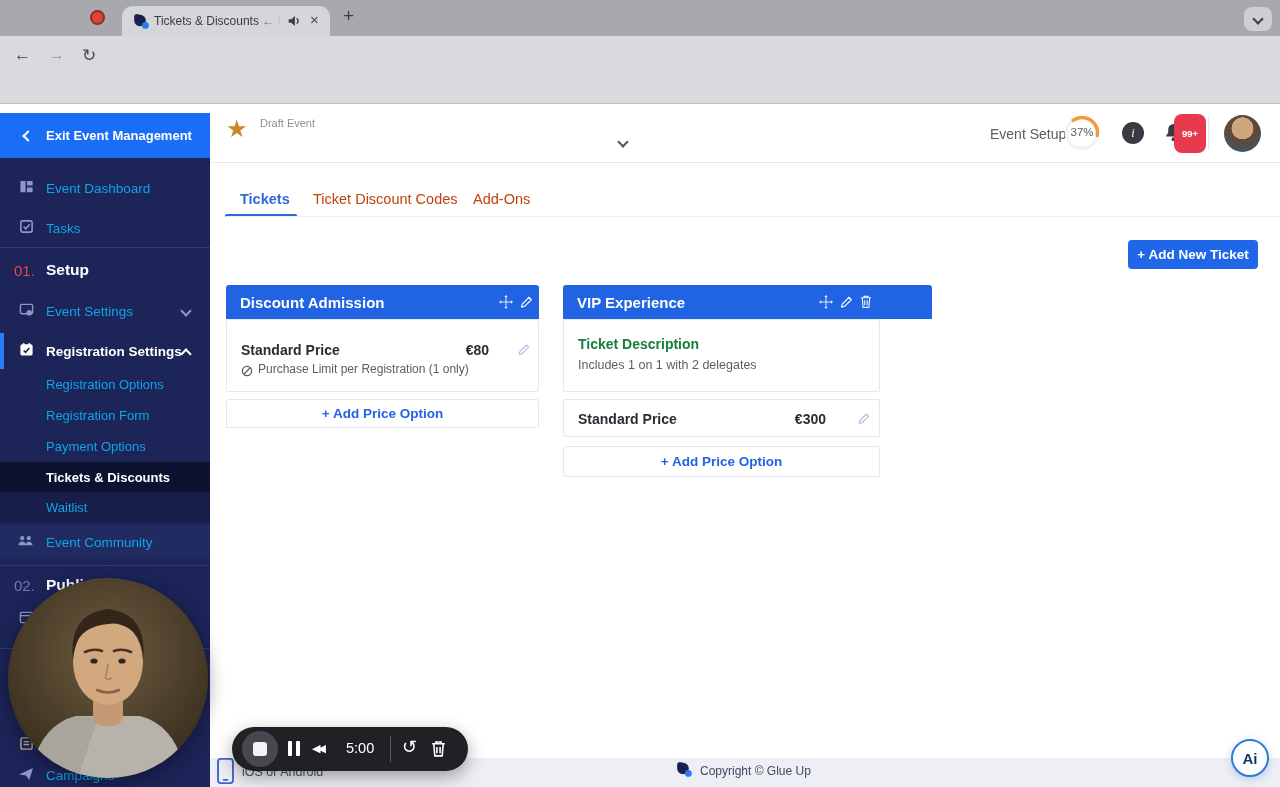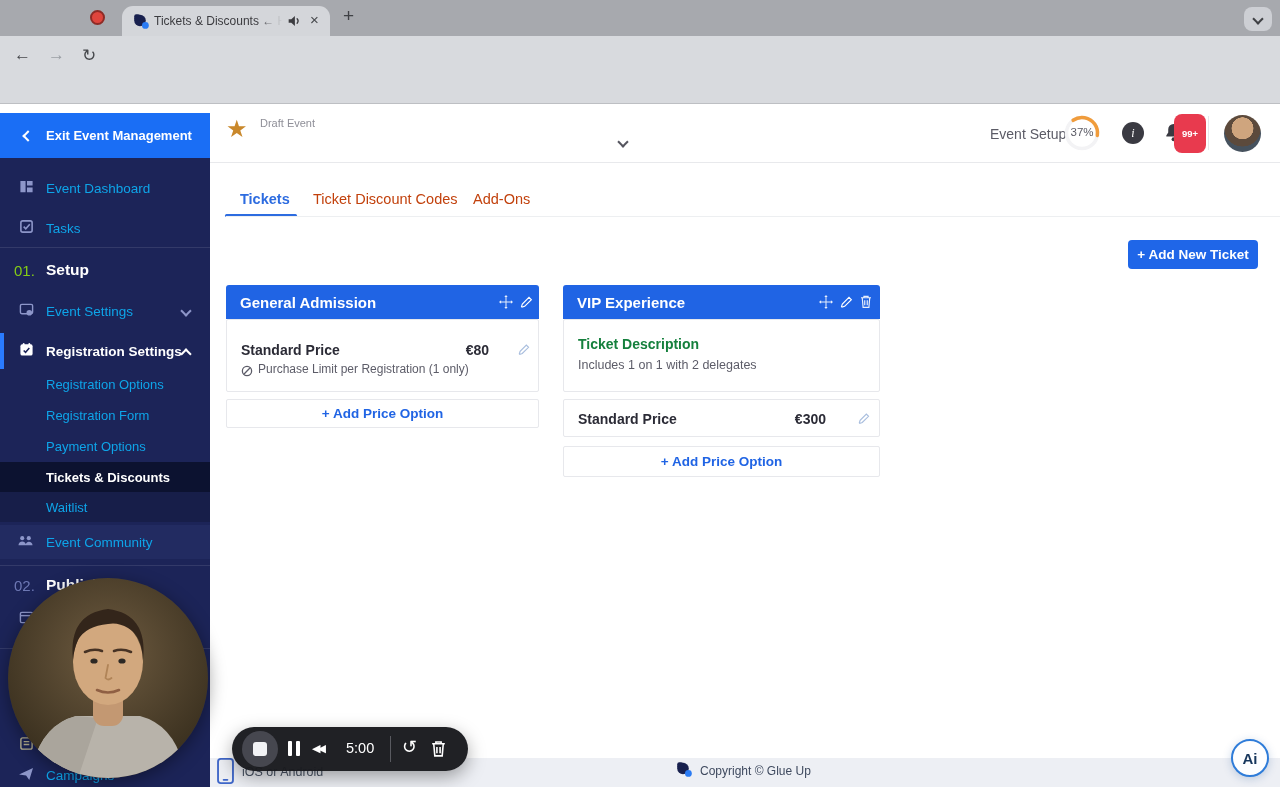--- a/index.html
+++ b/index.html
@@ -236,21 +236,21 @@
     <div class="abs flex" style="left:0;top:108px;width:210px;height:32px;">
       <span class="side-ic" style="position:absolute;left:19px;"><svg width="15" height="15" viewBox="0 0 16 16" fill="none" stroke="currentColor" stroke-width="1.7">
             <rect x="2" y="2" width="12" height="12" rx="2"></rect>
             <path d="M5 8.2l2.2 2.2L11.5 5.5"></path>
           </svg></span>
       <span class="side-label" style="position:absolute;left:46px;">Tasks</span>
     </div>
     <div class="abs sdiv" style="top:143px;"></div>
 
     <div class="abs flex" style="left:0;top:151px;width:210px;height:30px;">
-      <span style="position:absolute;left:14px;font-size:15px;color:#84cc16;text-align:right;">01.</span>
+      <span style="position:absolute;left:14px;font-size:15px;color:#ef4444;text-align:right;">01.</span>
       <span style="position:absolute;left:46px;font-size:15.5px;font-weight:700;color:#fff;">Setup</span>
     </div>
 
     <div class="abs flex" style="left:0;top:191px;width:210px;height:32px;color:#8d96c9;">
       <span class="side-ic" style="position:absolute;left:19px;"><svg width="15" height="15" viewBox="0 0 16 16">
             <rect x="1.5" y="2.5" width="13" height="10" rx="1.5" fill="none" stroke="currentColor" stroke-width="1.5"></rect>
             <circle cx="11" cy="11.5" r="3" fill="currentColor"></circle>
           </svg></span>
       <span class="side-label" style="position:absolute;left:46px;">Event Settings</span>
       <i class="chev down" style="position:absolute;left:182px;"></i>
@@ -347,21 +347,21 @@
     <span class="abs tabbtn" style="left:30px;top:28px;color:#2d6ce0;font-weight:600;">Tickets</span>
     <span class="abs tabbtn" style="left:103px;top:28px;">Ticket Discount Codes</span>
     <span class="abs tabbtn" style="left:263px;top:28px;">Add-Ons</span>
     <span class="abs" style="left:15px;top:51px;width:72px;height:3px;border-radius:2px;background:#2d6ce0;"></span>
     <span class="abs" style="left:16px;top:53px;width:1054px;height:1px;background:#edeff1;"></span>
   </div>
 
   <div class="abs flex" style="left:1128px;top:240px;width:130px;height:29px;background:#1f66e8;border-radius:4px;color:#fff;font-size:13.5px;font-weight:600;justify-content:center;">+ Add New Ticket</div>
 
   <div class="abs card-h flex" style="left:226px;top:285px;width:313px;height:34px;">
-    <span style="position:absolute;left:14px;font-size:15px;font-weight:700;">General Admission</span>
+    <span style="position:absolute;left:14px;font-size:15px;font-weight:700;">Discount Admission</span>
     <span style="position:absolute;left:273px;top:10px;opacity:.9;"><svg width="14" height="14" viewBox="0 0 20 20" fill="#fff">
           <path d="M9.3 2h1.4v16H9.3z"></path>
           <path d="M2 9.3h16v1.4H2z"></path>
           <path d="M10 0l2.4 3H7.6zM10 20l2.4-3H7.6zM0 10l3-2.4v4.8zM20 10l-3-2.4v4.8z"></path>
         </svg></span>
     <span style="position:absolute;left:293px;top:9px;color:#fff;"><svg width="15" height="15" viewBox="0 0 18 18" fill="none" stroke="#fff" stroke-width="1.4">
           <path d="M3 15.2L4 12l8-8 2.8 2.8-8 8-3.2 1z"></path>
         </svg></span>
   </div>
   <div class="abs card-b" style="left:226px;top:319px;width:313px;height:73px;">
@@ -373,21 +373,21 @@
     <span class="abs" style="left:14px;top:43px;"><svg width="12" height="12" viewBox="0 0 14 14" fill="none" stroke="#5c5c68" stroke-width="1.5">
           <circle cx="7" cy="7" r="5.4"></circle>
           <path d="M3.3 10.7L10.7 3.3"></path>
         </svg></span>
     <span class="abs" style="left:31px;top:42px;font-size:12px;color:#5c5c68;">Purchase Limit per Registration (1 only)</span>
   </div>
   <div class="abs card-b flex" style="left:226px;top:399px;width:313px;height:29px;justify-content:center;">
     <span class="blue-link" style="font-size:13.5px;font-weight:600;">+ Add Price Option</span>
   </div>
 
-  <div class="abs card-h flex" style="left:563px;top:285px;width:317px;height:34px;">
+  <div class="abs card-h flex" style="left:563px;top:285px;width:369px;height:34px;">
     <span style="position:absolute;left:14px;font-size:15px;font-weight:700;">VIP Experience</span>
     <span style="position:absolute;left:256px;top:10px;opacity:.9;"><svg width="14" height="14" viewBox="0 0 20 20" fill="#fff">
           <path d="M9.3 2h1.4v16H9.3z"></path>
           <path d="M2 9.3h16v1.4H2z"></path>
           <path d="M10 0l2.4 3H7.6zM10 20l2.4-3H7.6zM0 10l3-2.4v4.8zM20 10l-3-2.4v4.8z"></path>
         </svg></span>
     <span style="position:absolute;left:276px;top:9px;"><svg width="15" height="15" viewBox="0 0 18 18" fill="none" stroke="#fff" stroke-width="1.4">
           <path d="M3 15.2L4 12l8-8 2.8 2.8-8 8-3.2 1z"></path>
         </svg></span>
     <span style="position:absolute;left:296px;top:9px;opacity:.9;"><svg width="14" height="15" viewBox="0 0 16 18" fill="none" stroke="#fff" stroke-width="1.4">

